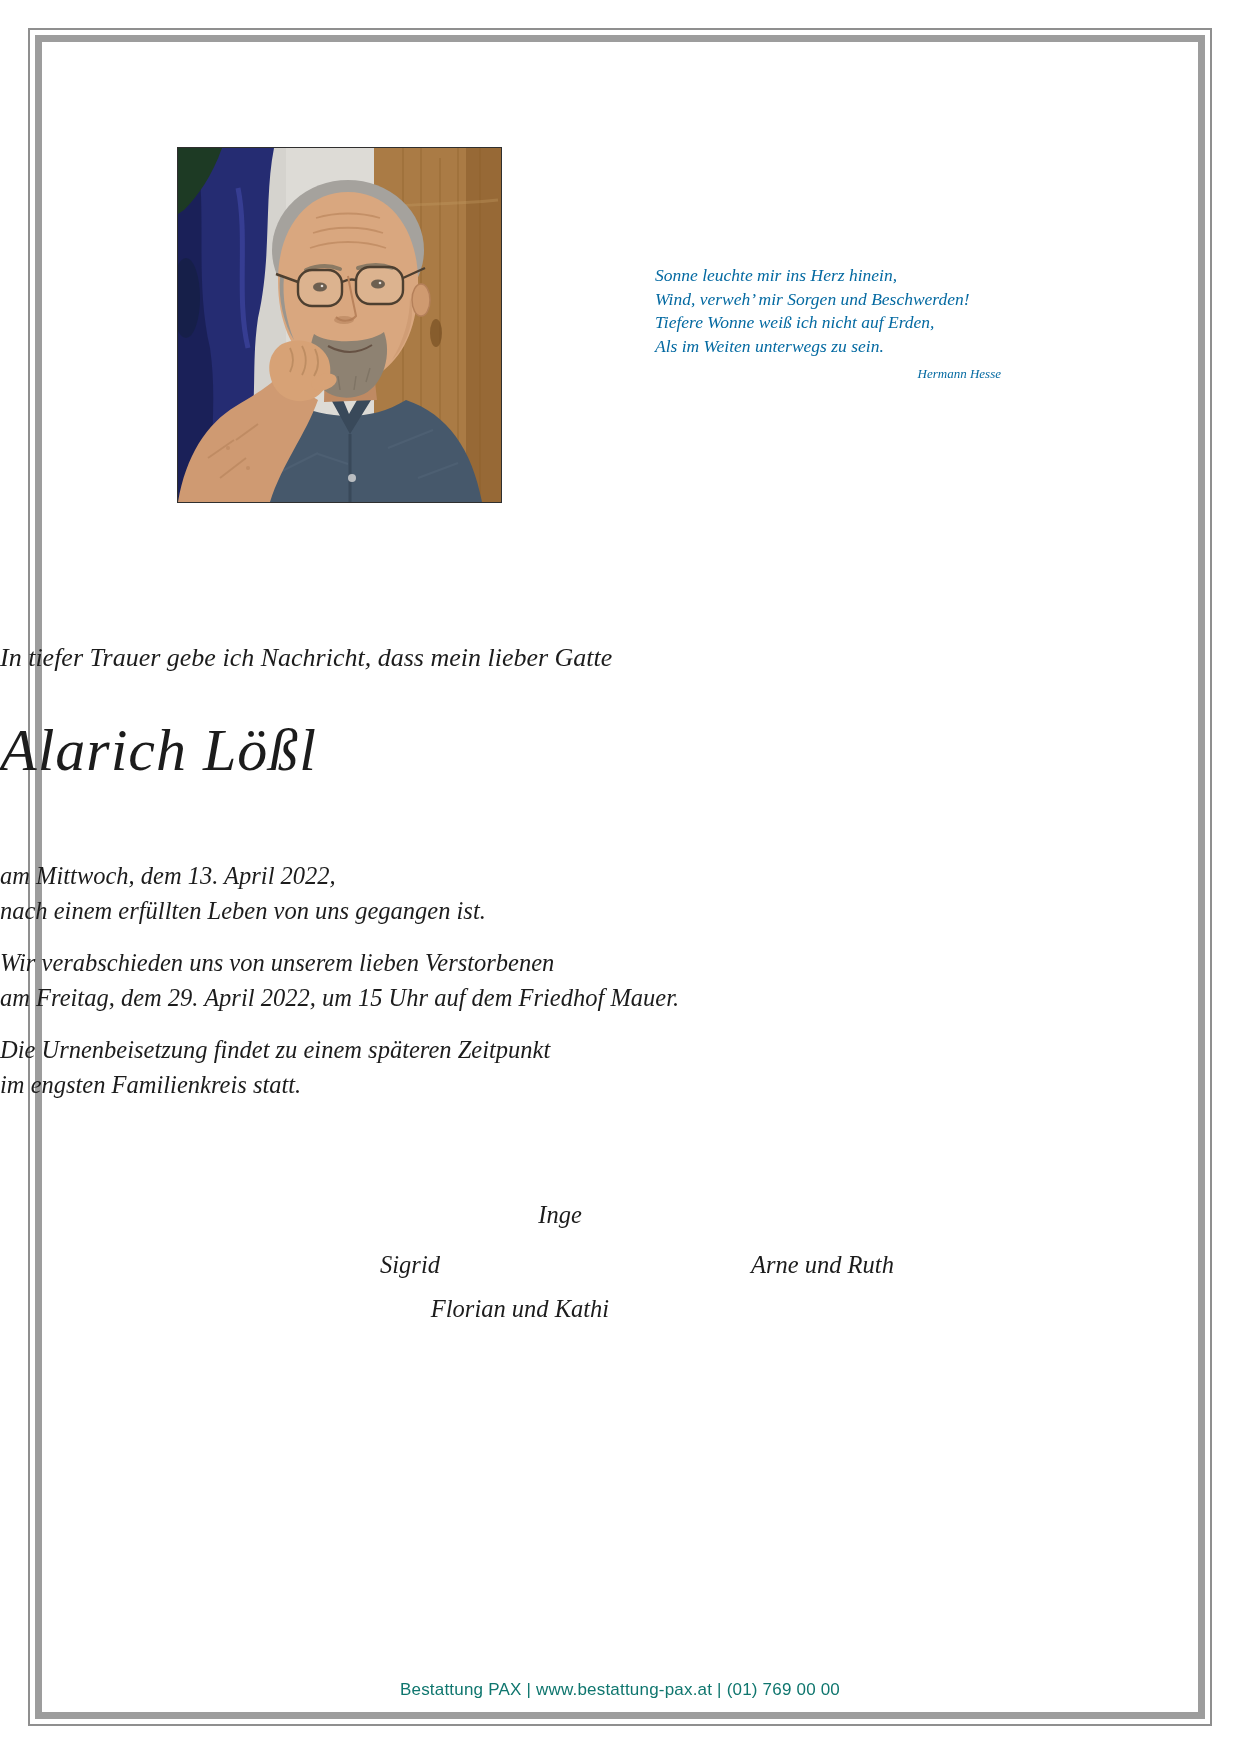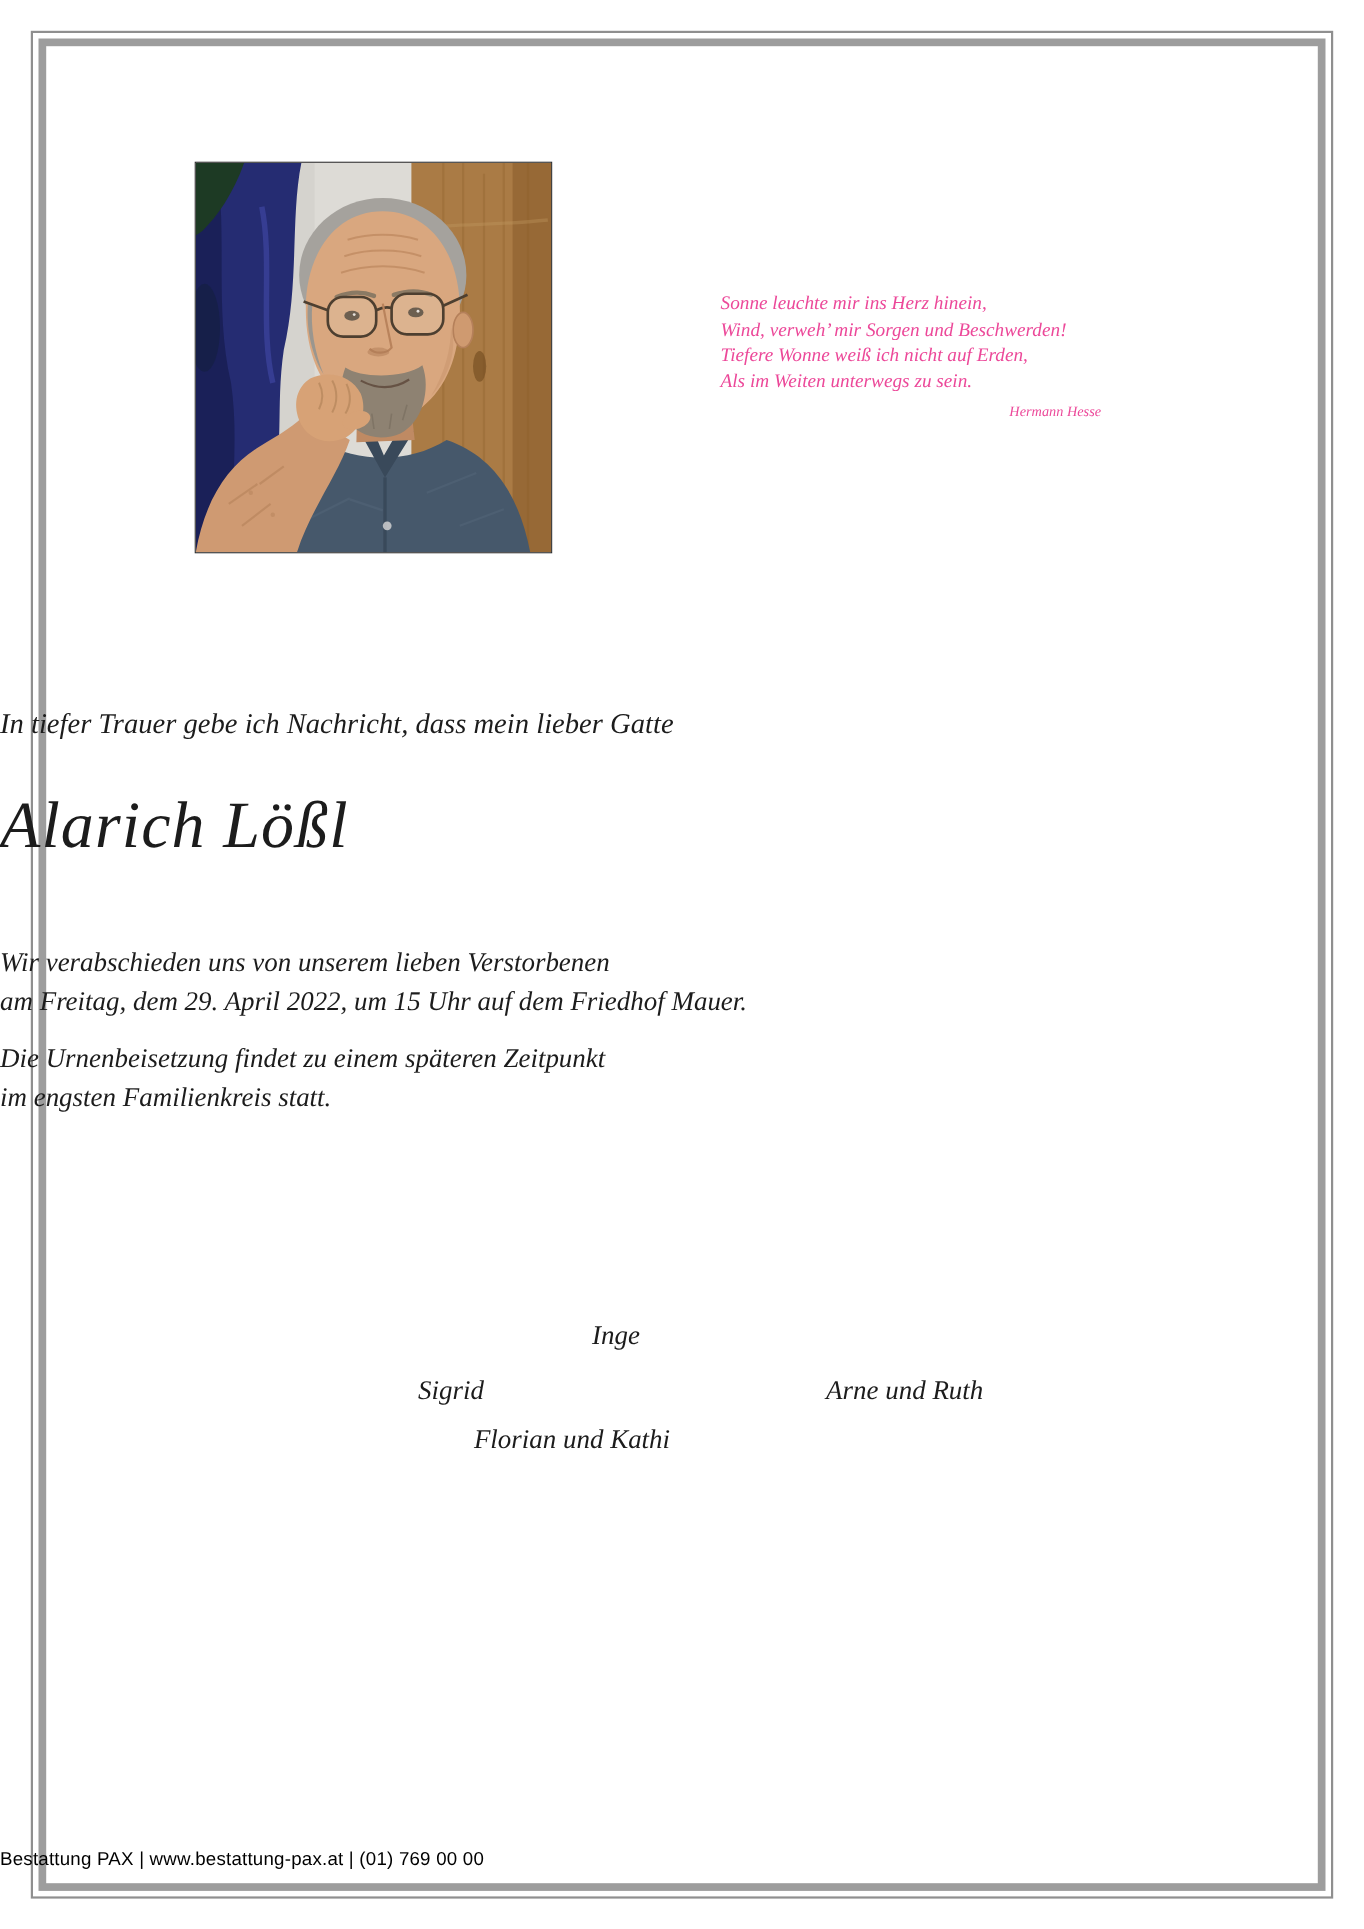--- a/index.html
+++ b/index.html
@@ -12,21 +12,21 @@
   .frame-inner{position:absolute;inset:35px;border:7px solid #9d9d9d;pointer-events:none;}
 
   .photo{
     position:absolute;left:178px;top:148px;width:323px;height:354px;
     outline:1px solid #2f2f2f;overflow:hidden;background:#d5d3ce;
   }
   .photo svg{display:block;}
 
   .poem{
     position:absolute;left:655px;top:264px;width:352px;
-    font-style:italic;font-size:17.5px;line-height:23.5px;color:#ec4899;
+    font-style:italic;font-size:17.5px;line-height:23.5px;color:#0369a1;
   }
   .poem .line{white-space:nowrap;}
   .poem-attr{text-align:right;font-size:13px;margin-top:4px;padding-right:6px;}
 
   .centered{position:absolute;left:0;width:1240px;text-align:left;font-style:italic;}
 
   .intro{top:643px;font-size:26px;}
   .deceased-name{top:716px;font-size:60px;letter-spacing:1px;}
 
   .body-block{top:858px;font-size:24.5px;line-height:35px;}
@@ -35,23 +35,23 @@
 
   .mourner{position:absolute;font-style:italic;font-size:24.5px;line-height:30px;}
   .m-first{left:0;width:1120px;text-align:center;top:1200px;}
   .m-left{left:330px;width:160px;text-align:center;top:1250px;}
   .m-right{left:751px;width:160px;text-align:left;top:1250px;}
   .m-third{left:0;width:1040px;text-align:center;top:1294px;}
 
   .place-date{top:1496px;font-size:24.5px;}
 
   .footer{
-    position:absolute;left:0;width:1240px;top:1680px;text-align:left;
+    position:absolute;left:0;width:1240px;top:1680px;text-align:center;
     font-family:"Liberation Sans",sans-serif;font-style:normal;
-    font-size:17px;color:#000000;letter-spacing:0.2px;
+    font-size:17px;color:#0f766e;letter-spacing:0.2px;
   }
 </style>
 </head>
 <body>
 
 <div class="page">
 
   <div class="frame-outer"></div>
   <div class="frame-inner"></div>
 
@@ -149,20 +149,24 @@
     <div class="line">Als im Weiten unterwegs zu sein.</div>
     <div class="poem-attr">Hermann Hesse</div>
   </div>
 
   <div class="centered intro">In tiefer Trauer gebe ich Nachricht, dass mein lieber Gatte</div>
 
   <div class="centered deceased-name">Alarich Lößl</div>
 
   <div class="centered body-block">
     <p>
+      <span>am Mittwoch, dem 13. April 2022,</span><br>
+      <span>nach einem erfüllten Leben von uns gegangen ist.</span>
+    </p>
+    <p>
       <span>Wir verabschieden uns von unserem lieben Verstorbenen</span><br>
       <span>am Freitag, dem 29. April 2022, um 15 Uhr auf dem Friedhof Mauer.</span>
     </p>
     <p>
       <span>Die Urnenbeisetzung findet zu einem späteren Zeitpunkt</span><br>
       <span>im engsten Familienkreis statt.</span>
     </p>
   </div>
 
   <div class="mourner m-first">Inge</div>

